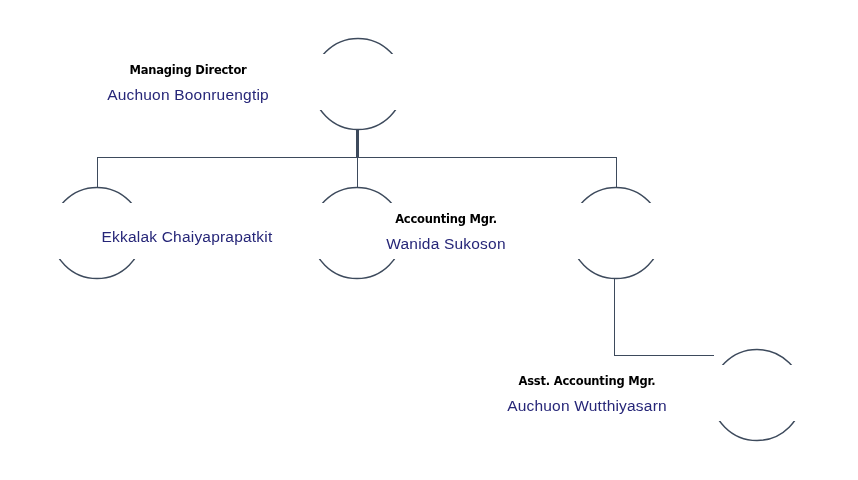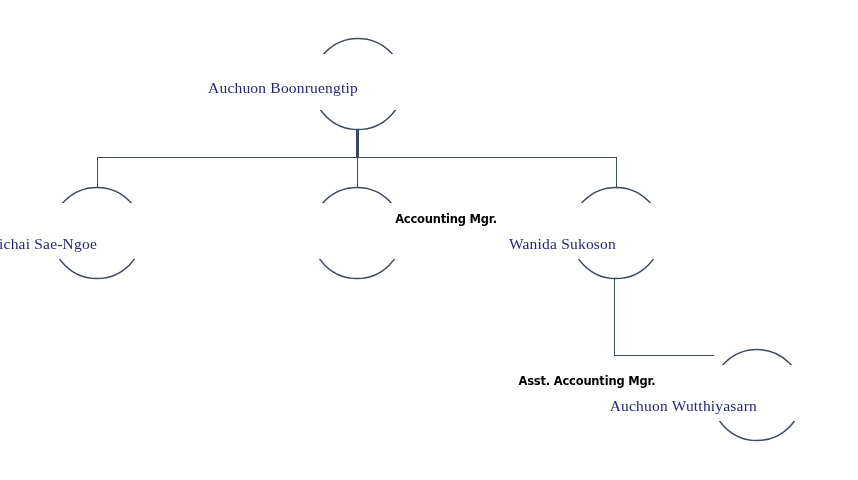--- a/index.html
+++ b/index.html
@@ -58,22 +58,21 @@
     line-height: 14px;
     font-family: "DejaVu Sans", sans-serif;
   }
   .node-name {
     display: block;
     color: #262678;
     font-size: 15.5px;
     line-height: 22px;
     letter-spacing: 0.2px;
     margin-top: 7px;
-    font-family: Liberation Serif, serif;
-    text-align: right;
+    font-family: Liberation Sans, sans-serif;
   }
 </style>
 </head>
 <body>
 
 <div id="chart-root">
 
   <svg id="connectors" viewBox="0 0 858 480" width="858" height="480" xmlns="http://www.w3.org/2000/svg">
     <g fill="none" stroke="#3d4a5c" stroke-width="1.6" shape-rendering="crispEdges">
 
@@ -103,37 +102,39 @@
       <rect x="34" y="203" width="126" height="56"></rect>
       <rect x="294" y="203" width="126" height="56"></rect>
       <rect x="553" y="203" width="126" height="56"></rect>
       <rect x="694" y="365" width="126" height="56"></rect>
     </g>
   </svg>
 
   <div class="node" style="left:358px; top:84px;">
     <div class="node-text">
       <div class="node-text-inner">
+        <span class="node-title">Managing Director</span>
         <span class="node-name">Auchuon Boonruengtip</span>
       </div>
     </div>
   </div>
 
   <div class="node" style="left:97px; top:233px;">
     <div class="node-text">
       <div class="node-text-inner">
         <span class="node-title">Operation Manager</span>
         <span class="node-name">Sirichai Sae-Ngoe</span>
       </div>
     </div>
   </div>
 
   <div class="node" style="left:357px; top:233px;">
     <div class="node-text">
       <div class="node-text-inner">
+        <span class="node-name">Ekkalak Chaiyaprapatkit</span>
       </div>
     </div>
   </div>
 
   <div class="node" style="left:616px; top:233px;">
     <div class="node-text">
       <div class="node-text-inner">
         <span class="node-title">Accounting Mgr.</span>
         <span class="node-name">Wanida Sukoson</span>
       </div>

